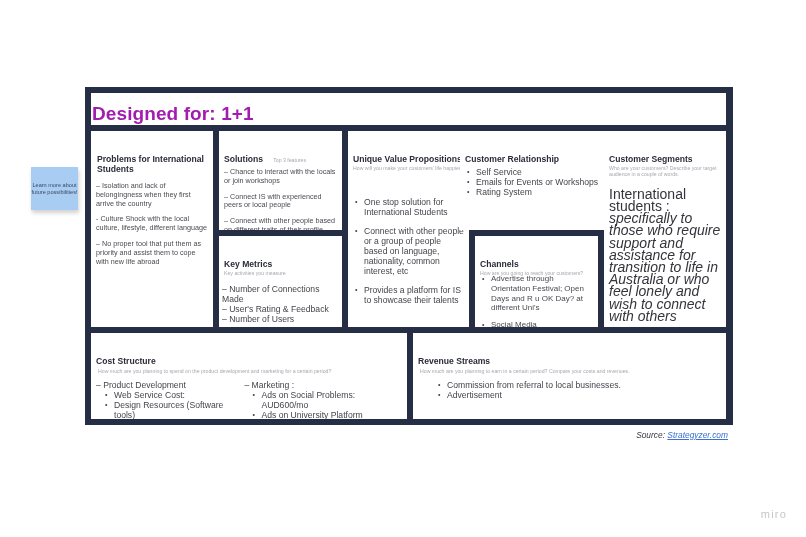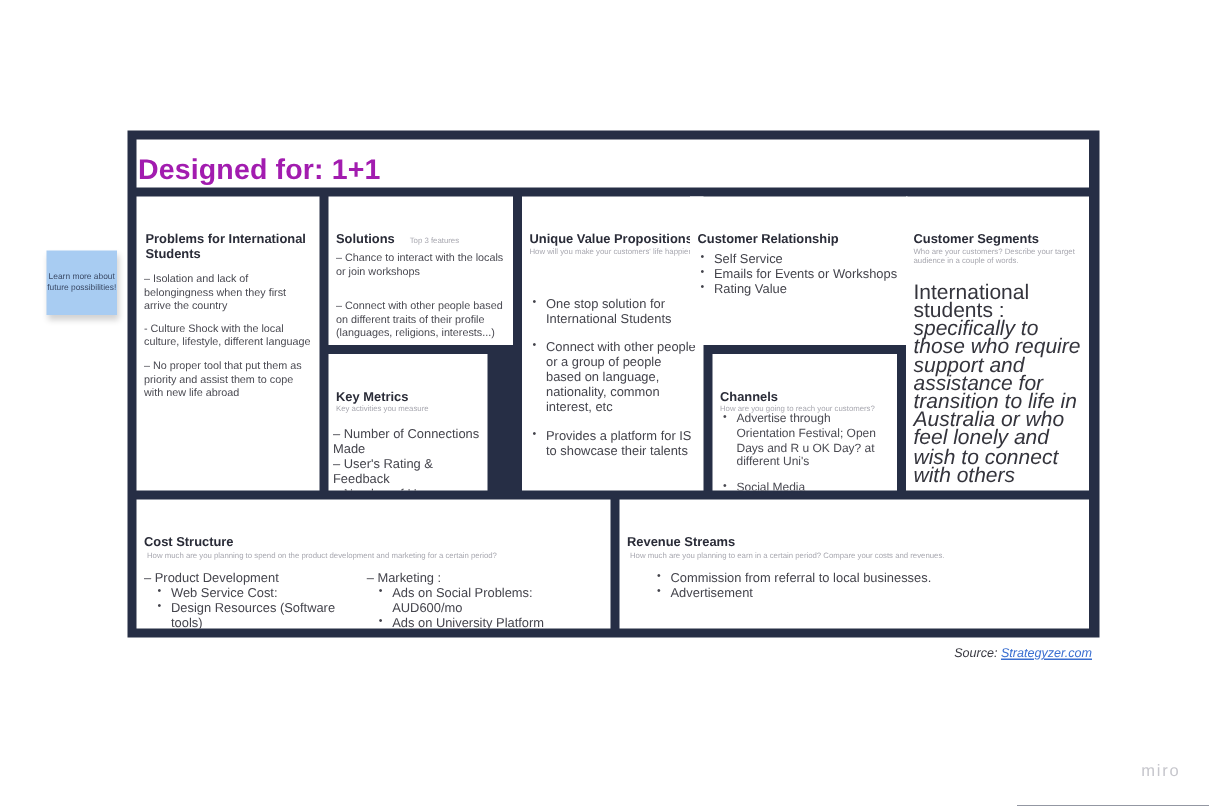--- a/index.html
+++ b/index.html
@@ -72,25 +72,26 @@
 </div>
 
 <div class="box" style="left:219px; top:131px; width:123px; height:99px;">
   <div class="hd-row">
     <span class="hd">Solutions</span>
     <span class="sub">Top 3 features</span>
   </div>
   <div style="height:4px;"></div>
   <div class="txt">– Chance to interact with the locals or join workshops</div>
   <div class="gap"></div>
+  <div class="txt">– Connect IS with experienced peers or local people</div>
   <div class="gap"></div>
   <div class="txt">– Connect with other people based on different traits of their profile (languages, religions, interests...)</div>
 </div>
 
-<div class="box" style="left:219px; top:236px; width:106px; height:91px;">
+<div class="box" style="left:219px; top:236px; width:123px; height:91px;">
   <div class="hd">Key Metrics</div>
   <div class="sub" style="margin-top:1px;">Key activities you measure</div>
   <div style="height:8px;"></div>
   <div class="txt-lg" style="margin-left:-2px;">– Number of Connections Made</div>
   <div class="txt-lg" style="margin-left:-2px;">– User's Rating &amp; Feedback</div>
   <div class="txt-lg" style="margin-left:-2px;">– Number of Users</div>
 </div>
 
 <div class="box" style="left:348px; top:131px; width:121px; height:196px;">
   <div class="hd">Unique Value Propositions</div>
@@ -101,21 +102,21 @@
     <li style="margin-top:9px;">Connect with other people or a group of people based on language, nationality, common interest, etc</li>
     <li style="margin-top:9px;">Provides a platform for IS to showcase their talents</li>
   </ul>
 </div>
 
 <div class="box" style="left:460px; top:131px; width:145px; height:99px;">
   <div class="hd">Customer Relationship</div>
   <ul class="txt-lg" style="margin-top:3px;">
     <li>Self Service</li>
     <li>Emails for Events or Workshops</li>
-    <li>Rating Value</li>
+    <li>Rating System</li>
   </ul>
 </div>
 
 <div class="box" style="left:475px; top:236px; width:123px; height:91px;">
   <div class="hd">Channels</div>
   <div class="sub" style="margin-top:1px;">How are you going to reach your customers?</div>
   <ul class="txt" style="font-size:8px; line-height:9.6px; margin-top:-2px;">
     <li>Advertise through Orientation Festival; Open Days and R u OK Day? at different Uni's</li>
     <li style="margin-top:7px;">Social Media</li>
     <li>Word of Mouth</li>

